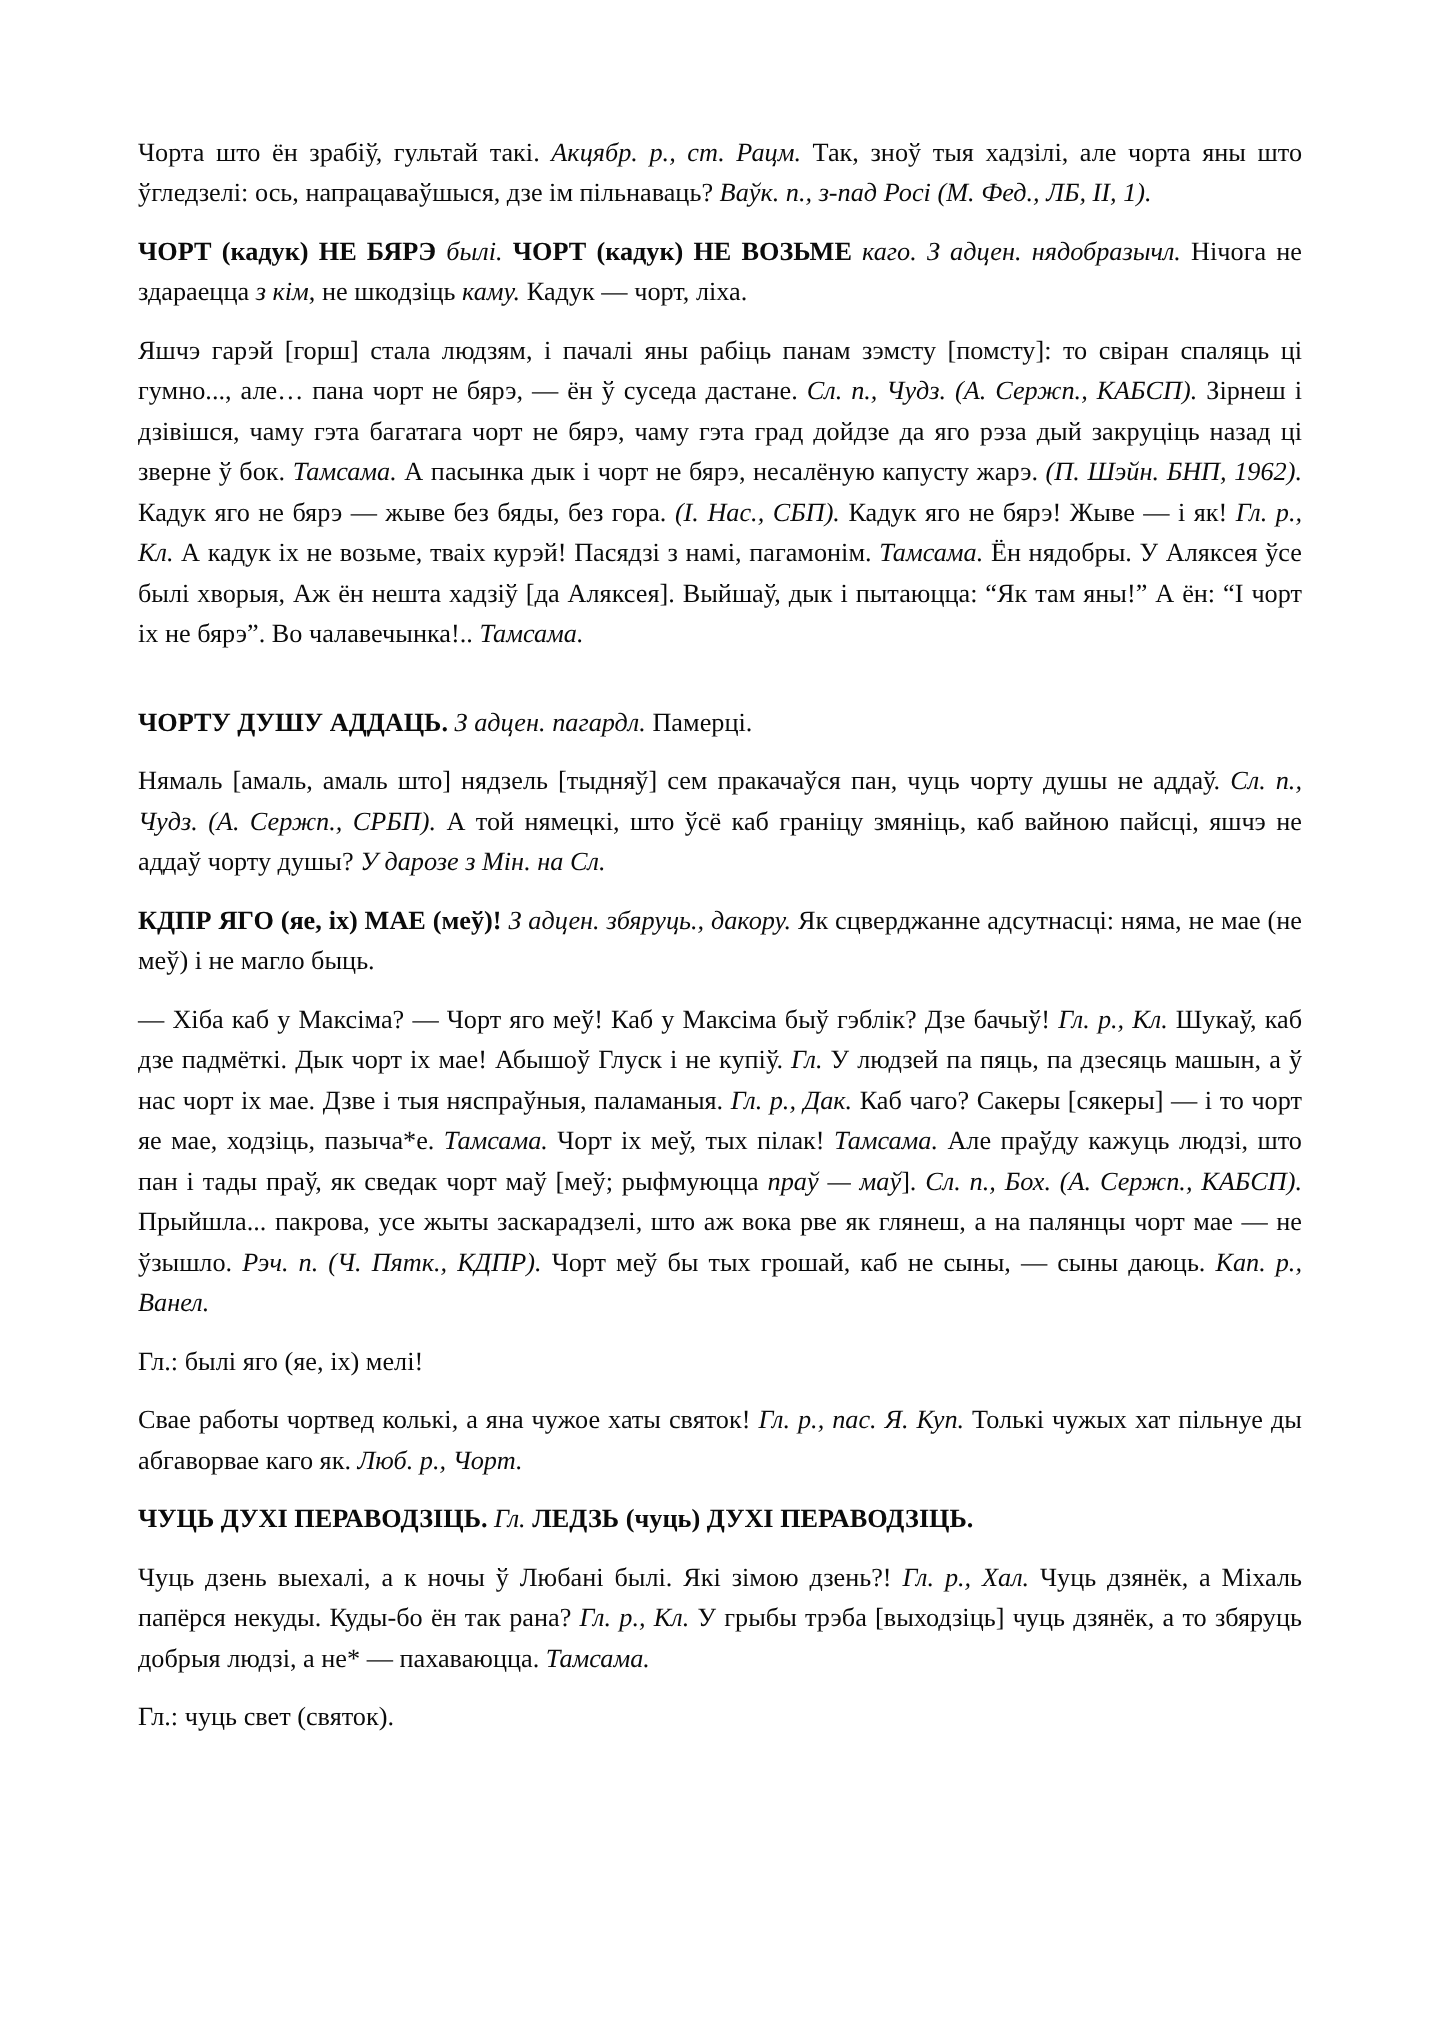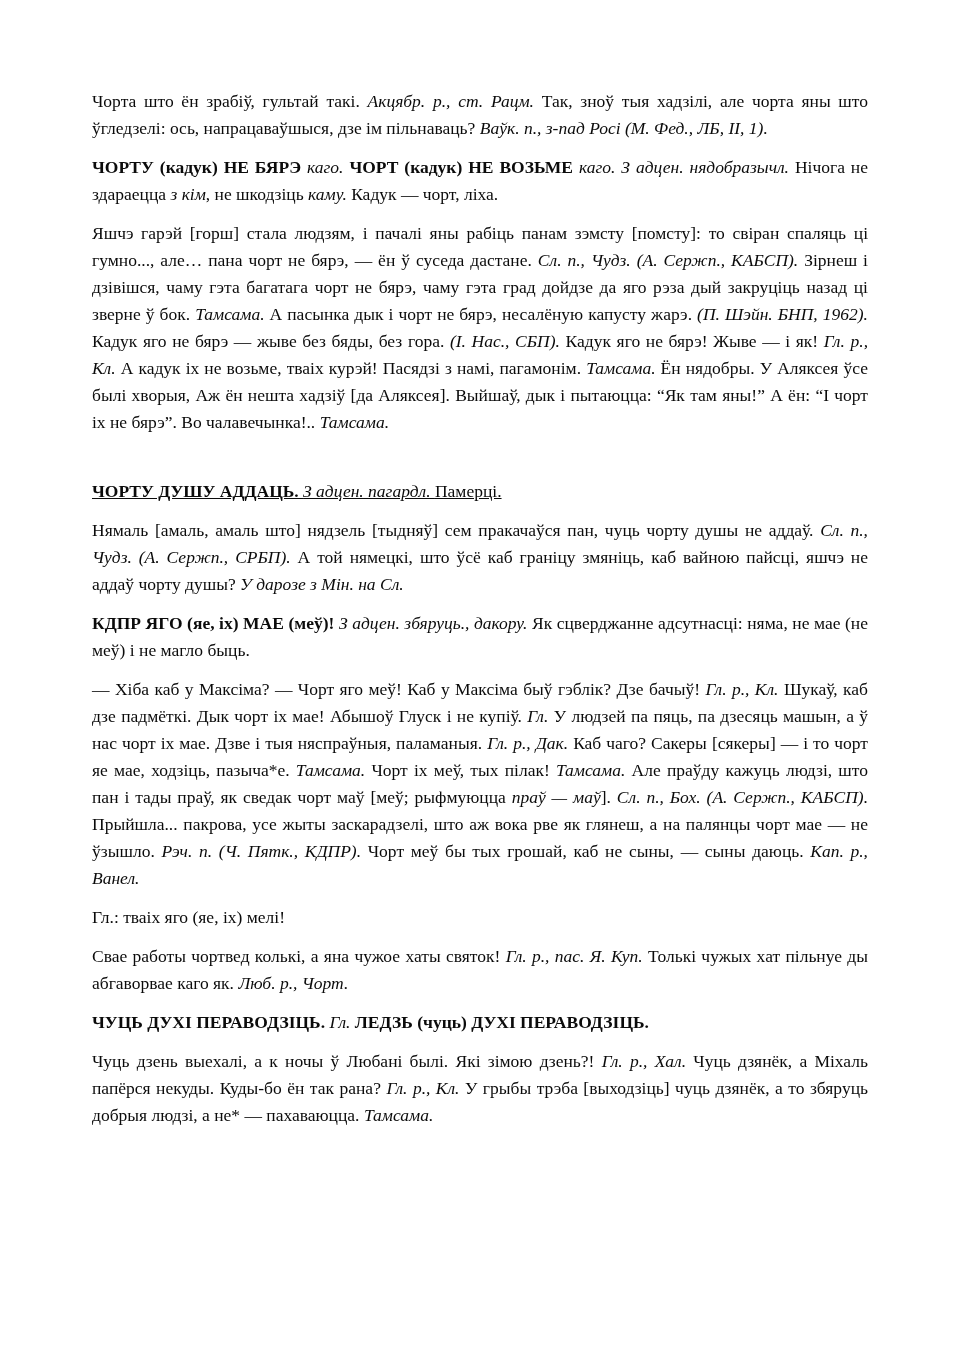--- a/index.html
+++ b/index.html
@@ -25,36 +25,36 @@
   .text-column p {
     margin: 0 0 12px 0;
     font-family: "Liberation Serif", "DejaVu Serif", serif;
     font-size: 17.5px;
     line-height: 27px;
     color: #0b0b0b;
     text-align: justify;
     text-justify: inter-word;
   }
   .text-column p.section-gap {
-    margin-top: 42px;
-    text-decoration: underline;
+    margin-top: 32px;
   }
   .text-column span.b { font-weight: 700; }
   .text-column span.i { font-style: italic; }
 </style>
 </head>
 <body>
 
 <div class="page">
   <div class="text-column" style="color: rgb(11, 11, 11);">
       <p><span>Чорта што ён зрабіў, гультай такі. </span><span class="i">Акцябр. р., ст. Рацм. </span><span>Так, зноў тыя хадзілі, але чорта яны што ўгледзелі: ось, напрацаваўшыся, дзе ім пільнаваць? </span><span class="i">Ваўк. п., з-пад Росі (М. Фед., ЛБ, ІІ, 1).</span></p>
-      <p><span class="b">ЧОРТУ (кадук) НЕ БЯРЭ </span><span class="i">каго. </span><span class="b">ЧОРТ (кадук) НЕ ВОЗЬМЕ </span><span class="i">каго. З адцен. нядобразычл. </span><span>Нічога не здараецца </span><span class="i">з кім</span><span>, не шкодзіць </span><span class="i">каму. </span><span>Кадук — чорт, ліха.</span></p>
+      <p><span class="b">ЧОРТ (кадук) НЕ БЯРЭ </span><span class="i">былі. </span><span class="b">ЧОРТ (кадук) НЕ ВОЗЬМЕ </span><span class="i">каго. З адцен. нядобразычл. </span><span>Нічога не здараецца </span><span class="i">з кім</span><span>, не шкодзіць </span><span class="i">каму. </span><span>Кадук — чорт, ліха.</span></p>
       <p><span>Яшчэ гарэй [горш] стала людзям, і пачалі яны рабіць панам зэмсту [помсту]: то свіран спаляць ці гумно..., але… пана чорт не бярэ, — ён ў суседа дастане. </span><span class="i">Сл. п., Чудз. (А. Сержп., КАБСП). </span><span>Зірнеш і дзівішся, чаму гэта багатага чорт не бярэ, чаму гэта град дойдзе да яго рэза дый закруціць назад ці зверне ў бок. </span><span class="i">Тамсама. </span><span>А пасынка дык і чорт не бярэ, несалёную капусту жарэ. </span><span class="i">(П. Шэйн. БНП, 1962). </span><span>Кадук яго не бярэ — жыве без бяды, без гора. </span><span class="i">(І. Нас., СБП). </span><span>Кадук яго не бярэ! Жыве — і як! </span><span class="i">Гл. р., Кл. </span><span>А кадук іх не возьме, тваіх курэй! Пасядзі з намі, пагамонім. </span><span class="i">Тамсама. </span><span>Ён нядобры. У Аляксея ўсе былі хворыя, Аж ён нешта хадзіў [да Аляксея]. Выйшаў, дык і пытаюцца: “Як там яны!” А ён: “І чорт іх не бярэ”. Во чалавечынка!.. </span><span class="i">Тамсама.</span></p>
       <p class="section-gap"><span class="b">ЧОРТУ ДУШУ АДДАЦЬ. </span><span class="i">З адцен. пагардл. </span><span>Памерці.</span></p>
       <p><span>Нямаль [амаль, амаль што] нядзель [тыдняў] сем пракачаўся пан, чуць чорту душы не аддаў. </span><span class="i">Сл. п., Чудз. (А. Сержп., СРБП). </span><span>А той нямецкі, што ўсё каб граніцу змяніць, каб вайною пайсці, яшчэ не аддаў чорту душы? </span><span class="i">У дарозе з Мін. на Сл.</span></p>
       <p><span class="b">КДПР ЯГО (яе, іх) МАЕ (меў)! </span><span class="i">З адцен. збяруць., дакору. </span><span>Як сцверджанне адсутнасці: няма, не мае (не меў) і не магло быць.</span></p>
       <p><span>— Хіба каб у Максіма? — Чорт яго меў! Каб у Максіма быў гэблік? Дзе бачыў! </span><span class="i">Гл. р., Кл. </span><span>Шукаў, каб дзе падмёткі. Дык чорт іх мае! Абышоў Глуск і не купіў. </span><span class="i">Гл. </span><span>У людзей па пяць, па дзесяць машын, а ў нас чорт іх мае. Дзве і тыя няспраўныя, паламаныя. </span><span class="i">Гл. р., Дак. </span><span>Каб чаго? Сакеры [сякеры] — і то чорт яе мае, ходзіць, пазыча*е. </span><span class="i">Тамсама. </span><span>Чорт іх меў, тых пілак! </span><span class="i">Тамсама. </span><span>Але праўду кажуць людзі, што пан і тады праў, як сведак чорт маў [меў; рыфмуюцца </span><span class="i">праў — маў</span><span>]. </span><span class="i">Сл. п., Бох. (А. Сержп., КАБСП). </span><span>Прыйшла... пакрова, усе жыты заскарадзелі, што аж вока рве як глянеш, а на палянцы чорт мае — не ўзышло. </span><span class="i">Рэч. п. (Ч. Пятк., КДПР). </span><span>Чорт меў бы тых грошай, каб не сыны, — сыны даюць. </span><span class="i">Кап. р., Ванел.</span></p>
-      <p><span>Гл.: тваіх яго (яе, іх) мелі!</span></p>
+      <p><span>Гл.: былі яго (яе, іх) мелі!</span></p>
       <p><span>Свае работы чортвед колькі, а яна чужое хаты святок! </span><span class="i">Гл. р., пас. Я. Куп. </span><span>Толькі чужых хат пільнуе ды абгаворвае каго як. </span><span class="i">Люб. р., Чорт.</span></p>
       <p><span class="b">ЧУЦЬ ДУХІ ПЕРАВОДЗІЦЬ. </span><span class="i">Гл. </span><span class="b">ЛЕДЗЬ (чуць) ДУХІ ПЕРАВОДЗІЦЬ.</span></p>
       <p><span>Чуць дзень выехалі, а к ночы ў Любані былі. Які зімою дзень?! </span><span class="i">Гл. р., Хал. </span><span>Чуць дзянёк, а Міхаль папёрся некуды. Куды-бо ён так рана? </span><span class="i">Гл. р., Кл. </span><span>У грыбы трэба [выходзіць] чуць дзянёк, а то збяруць добрыя людзі, а не* — пахаваюцца. </span><span class="i">Тамсама.</span></p>
+      <p><span>Гл.: чуць свет (святок).</span></p>
     </div>
 </div>
 
 </body></html>

